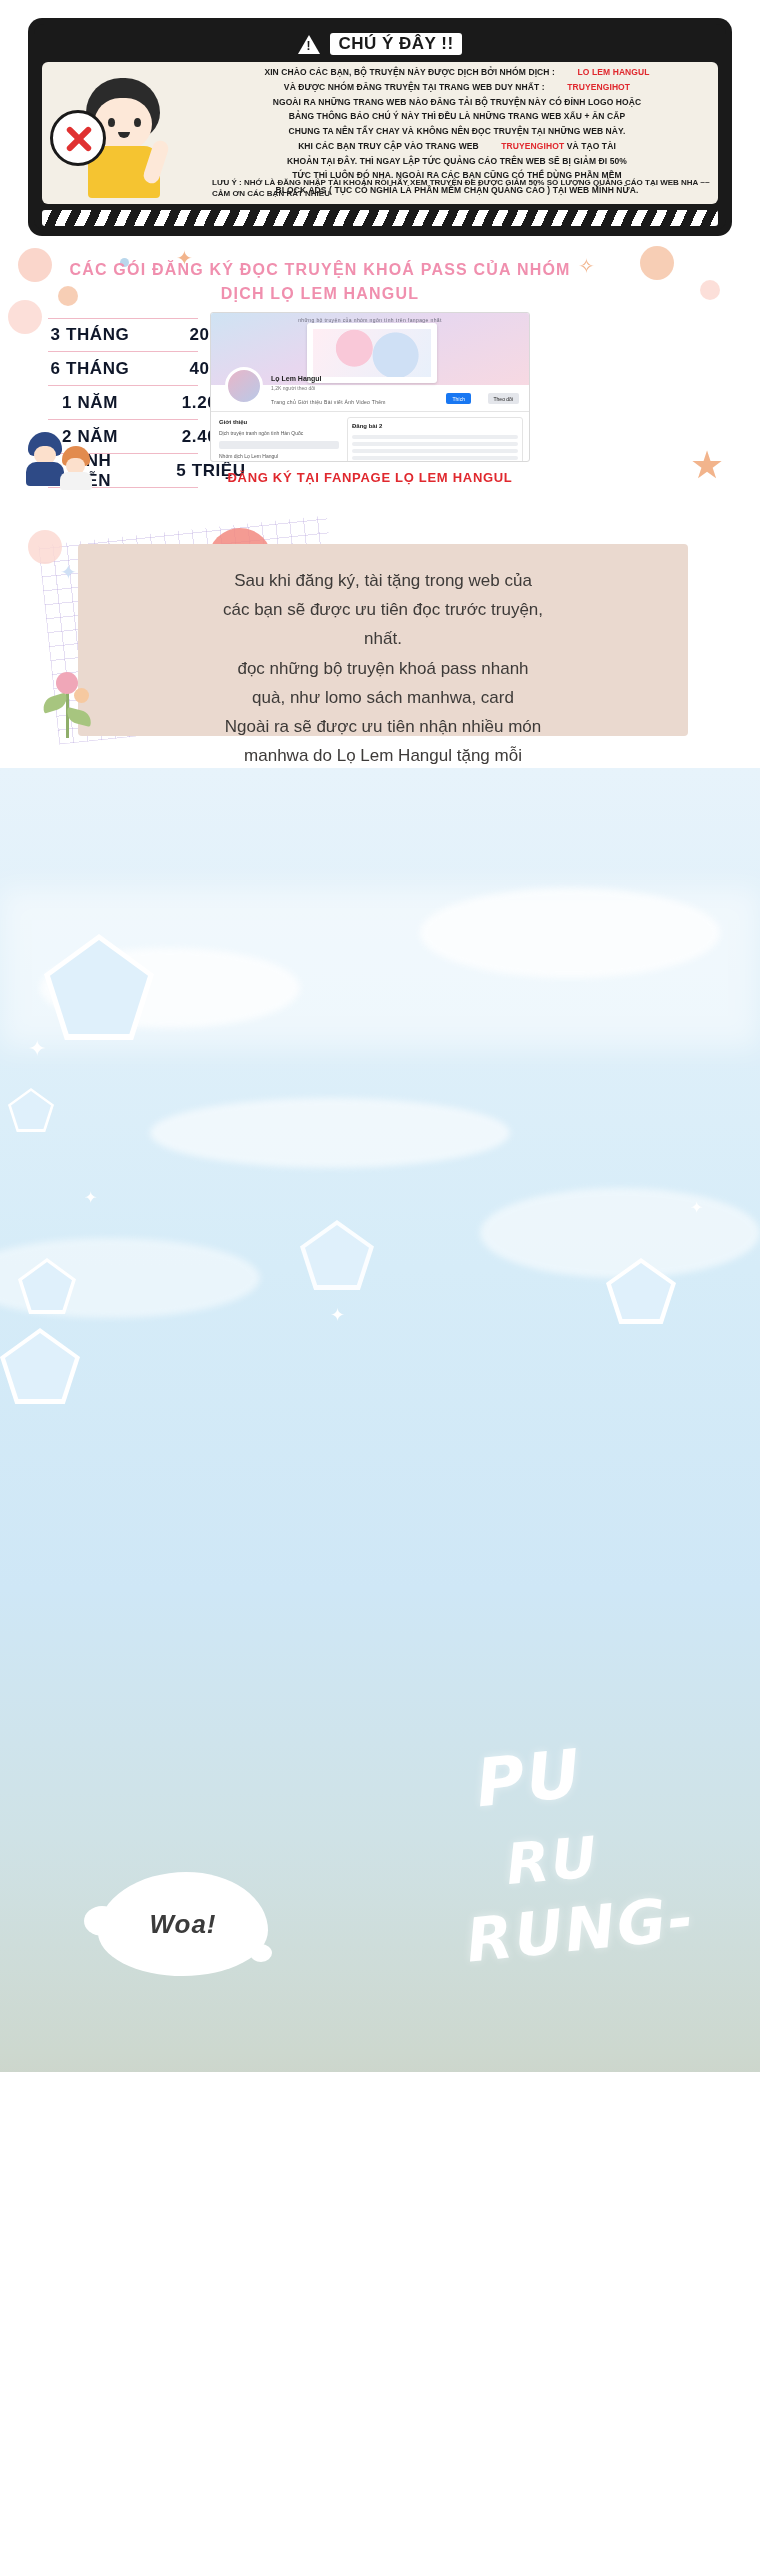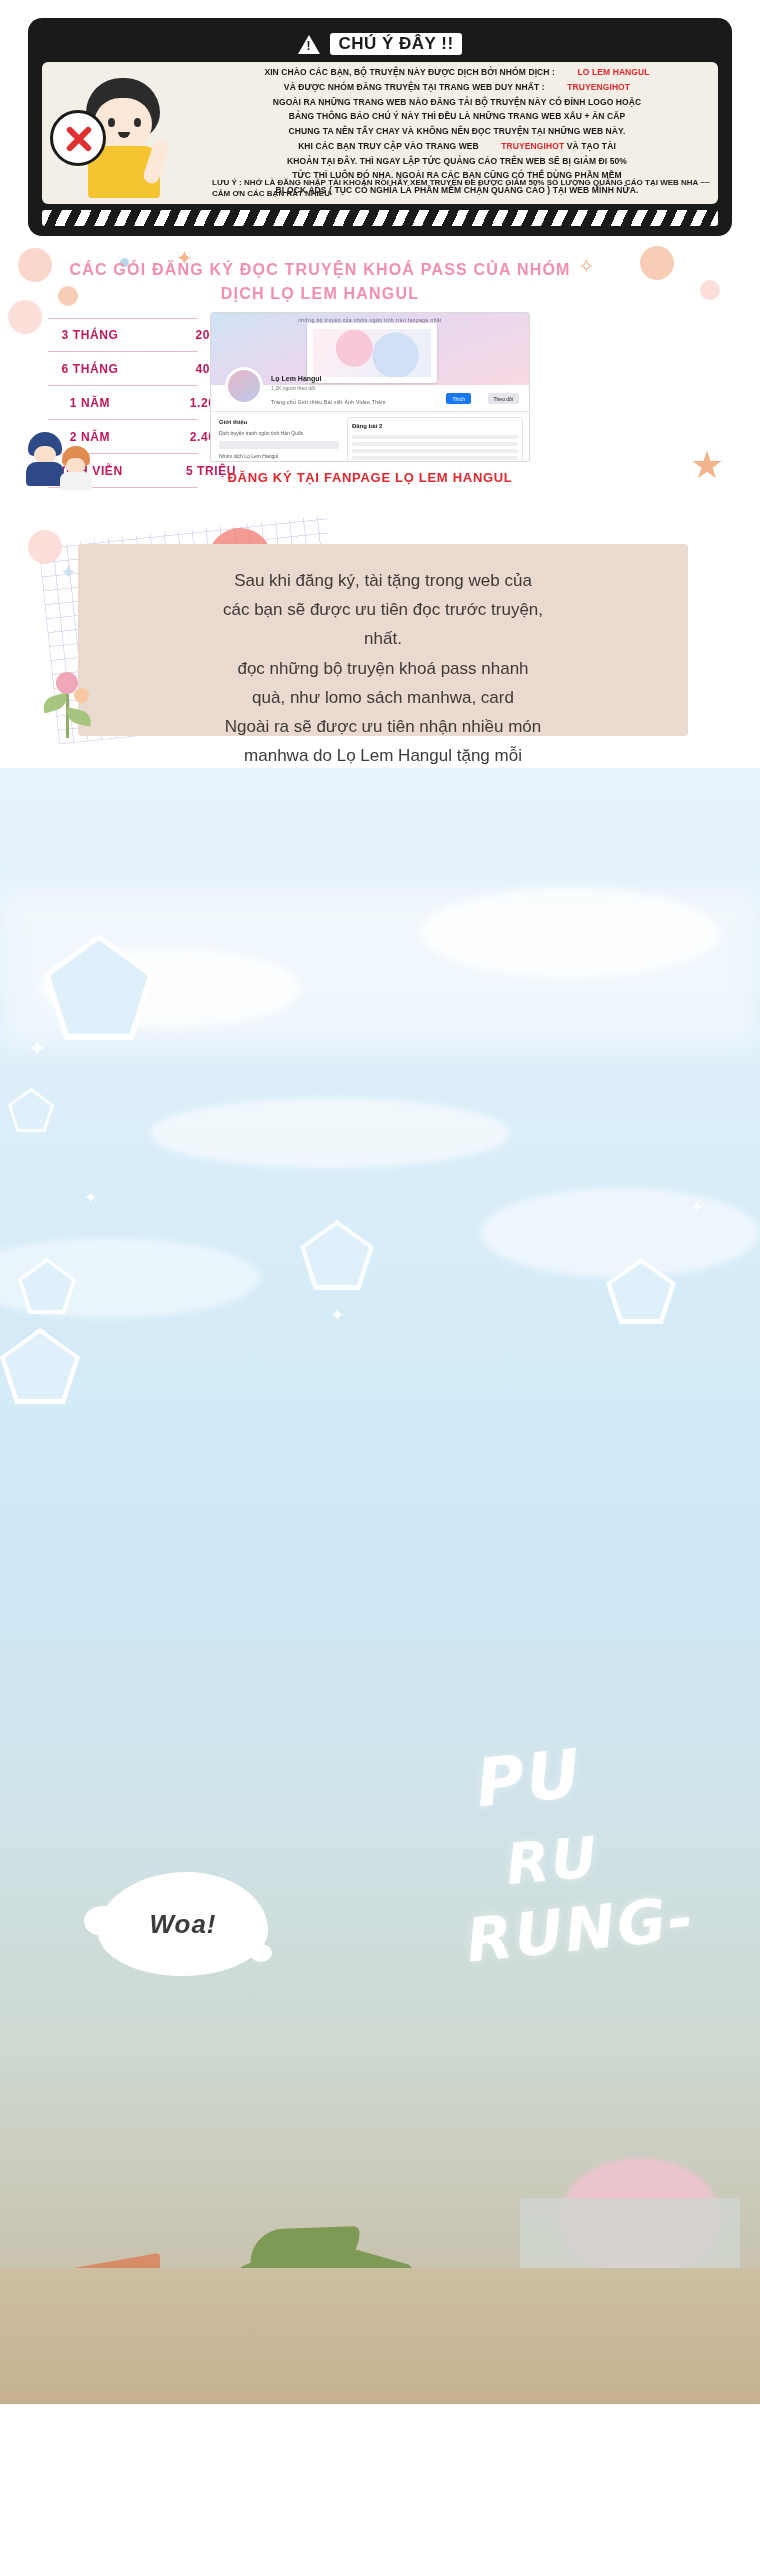--- a/index.html
+++ b/index.html
@@ -4,21 +4,21 @@
 <style>
   * { box-sizing: border-box; }
   html, body { margin:0; padding:0; }
   body {
     width:760px;
     font-family:"Liberation Sans", sans-serif;
     background:#ffffff;
     color:#222;
     -webkit-font-smoothing:antialiased;
   }
-  .page { position:relative; width:760px; height:2404px; overflow:hidden; background:#fff; }
+  .page { position:relative; width:760px; height:2072px; overflow:hidden; background:#fff; }
 
   
   .notice-wrap {
     position:absolute; left:28px; top:18px; width:704px; height:218px;
     background:#1a1a1a; border-radius:14px; padding:6px;
   }
   .notice-inner {
     position:relative; width:100%; height:100%; background:#1a1a1a;
     border-radius:10px; overflow:hidden;
   }
@@ -98,21 +98,21 @@
   .dot-blue{ width:9px;height:9px;border-radius:50%;background:#b9d7ec;}
   .star{ color:#f2b48c; font-size:20px; line-height:1;}
 
   .pricing-title{
     position:absolute; left:60px; top:18px; width:520px; text-align:center;
     color:#f08fae; font-weight:bold; font-size:16px; line-height:1.5;
     letter-spacing:1.2px; text-transform:uppercase;
   }
   .plan-table{ position:absolute; left:48px; top:78px; width:150px; }
   .plan-name, .plan-price{
-    color:#be185d; font-weight:bold; font-size:12px; letter-spacing:.6px;
+    color:#0f172a; font-weight:bold; font-size:17px; letter-spacing:.6px;
     text-transform:uppercase; text-align:center;
   }
   .plan-name{ width:84px; }
   .plan-price{ position:absolute; left:108px; width:110px; }
   .plan-rowbox{ position:relative; height:34px; border-bottom:1px solid #f0b9c6; display:flex; align-items:center; }
   .plan-rowbox:first-child{ border-top:1px solid #f0b9c6; }
 
   .fb-card{
     position:absolute; left:210px; top:72px; width:320px; height:150px;
     background:#fff; border:1px solid #d9d9d9; border-radius:3px; overflow:hidden;

